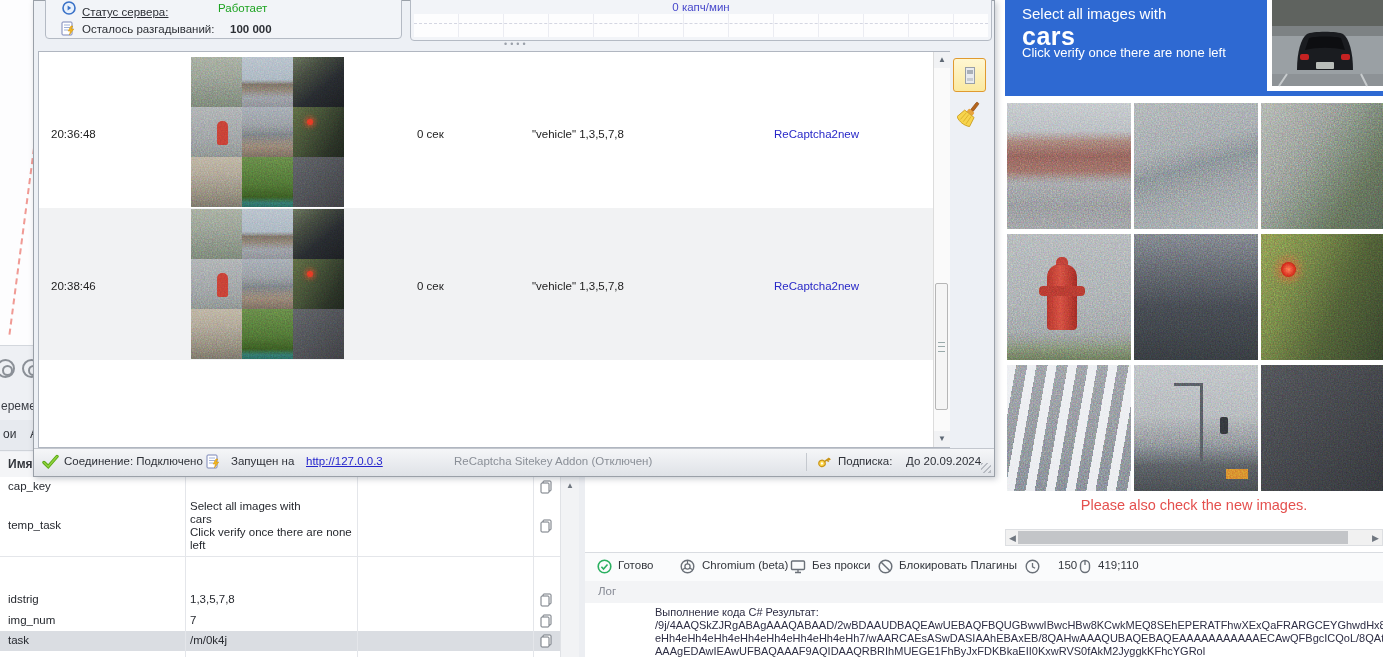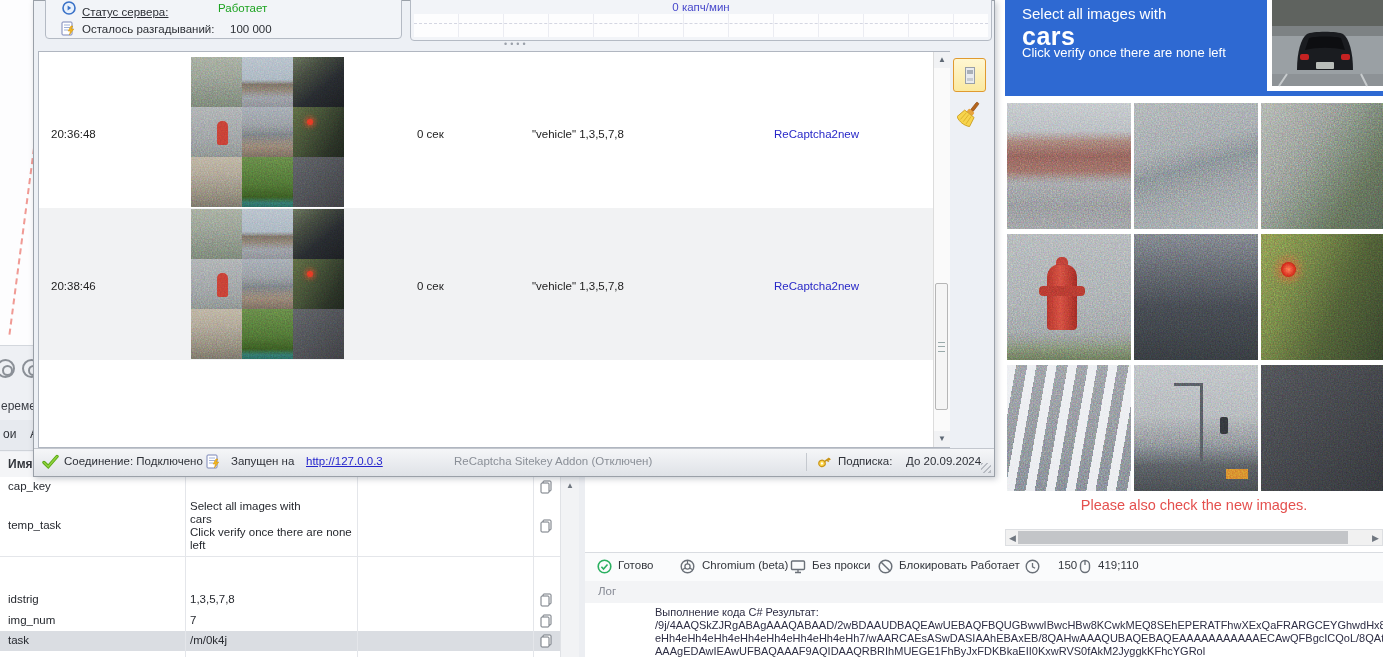--- a/index.html
+++ b/index.html
@@ -82,21 +82,21 @@
   .hscroll{left:10px;top:529px;width:378px;height:17px;background:#f1f1f1;border:1px solid #dddfe2;box-sizing:border-box;}
   .hs-arrow{top:2px;font-size:9px;color:#707780;line-height:13px;}
   .hs-thumb{left:12px;top:1px;width:330px;height:13px;background:#c3c5c8;}
 
   
   .window{left:33px;top:0;width:962px;height:477px;background:#edf0f5;
           border:1px solid #9aa0a8;box-sizing:border-box;box-shadow:2px 2px 6px rgba(40,50,70,.25);}
   .gbox{position:absolute;border:1px solid #b4bac4;border-radius:4px;background:#f2f4f8;box-sizing:border-box;}
   .gb-row{position:absolute;font-size:11.5px;color:#2c2f35;white-space:nowrap;}
   .green{color:#1da321;}
-  .bold{font-weight:normal;}
+  .bold{font-weight:bold;}
   .rate{position:absolute;left:0;right:0;top:0;text-align:center;font-size:11.5px;color:#4848cc;}
   .chart{position:absolute;left:3px;right:3px;top:13px;bottom:3px;background:#fdfdfe;overflow:hidden;}
   .chart i{position:absolute;top:0;bottom:0;width:1px;background:#ebecf2;}
   .chart .hline{position:absolute;left:0;right:0;top:9px;height:0;border-top:1px dashed #d4d6e2;}
   .splitter{position:absolute;left:470px;top:38px;font-size:9px;letter-spacing:3px;color:#9aa0aa;}
   .logtable{position:absolute;left:4px;top:50px;width:912px;height:397px;background:#fff;
             border:1px solid #b0b6c0;box-sizing:border-box;}
   .lrow{position:absolute;left:0;width:894px;height:152px;}
   .lrow.alt{background:#f1f2f3;}
   .cell{position:absolute;font-size:11.5px;color:#222;white-space:nowrap;}
@@ -251,21 +251,21 @@
           <path d="M8 10.5v2.5M5 13.5h6" stroke="#6a7078" stroke-width="1.3"></path>
         </svg>
     </span>
     <span class="abs tb-item" style="left:227px;">Без прокси</span>
     <span class="abs tb-item" style="left:293px;">
       <svg width="15" height="15" viewBox="0 0 15 15">
           <circle cx="7.5" cy="7.5" r="6.3" fill="none" stroke="#6a7078" stroke-width="1.5"></circle>
           <path d="M3.2 3.2l8.6 8.6" stroke="#6a7078" stroke-width="1.5"></path>
         </svg>
     </span>
-    <span class="abs tb-item" style="left:314px;">Блокировать Работает</span>
+    <span class="abs tb-item" style="left:314px;">Блокировать Плагины</span>
     <span class="abs tb-item" style="left:440px;">
       <svg width="15" height="15" viewBox="0 0 15 15">
           <circle cx="7.5" cy="7.5" r="6.3" fill="none" stroke="#6a7078" stroke-width="1.4"></circle>
           <path d="M7.5 4v3.8l2.6 1.4" fill="none" stroke="#6a7078" stroke-width="1.3"></path>
         </svg>
     </span>
     <span class="abs tb-item" style="left:473px;">150</span>
     <span class="abs tb-item" style="left:494px;">
       <svg width="12" height="15" viewBox="0 0 12 15">
           <rect x="1.5" y="1.5" width="9" height="12" rx="4.5" fill="none" stroke="#6a7078" stroke-width="1.4"></rect>

